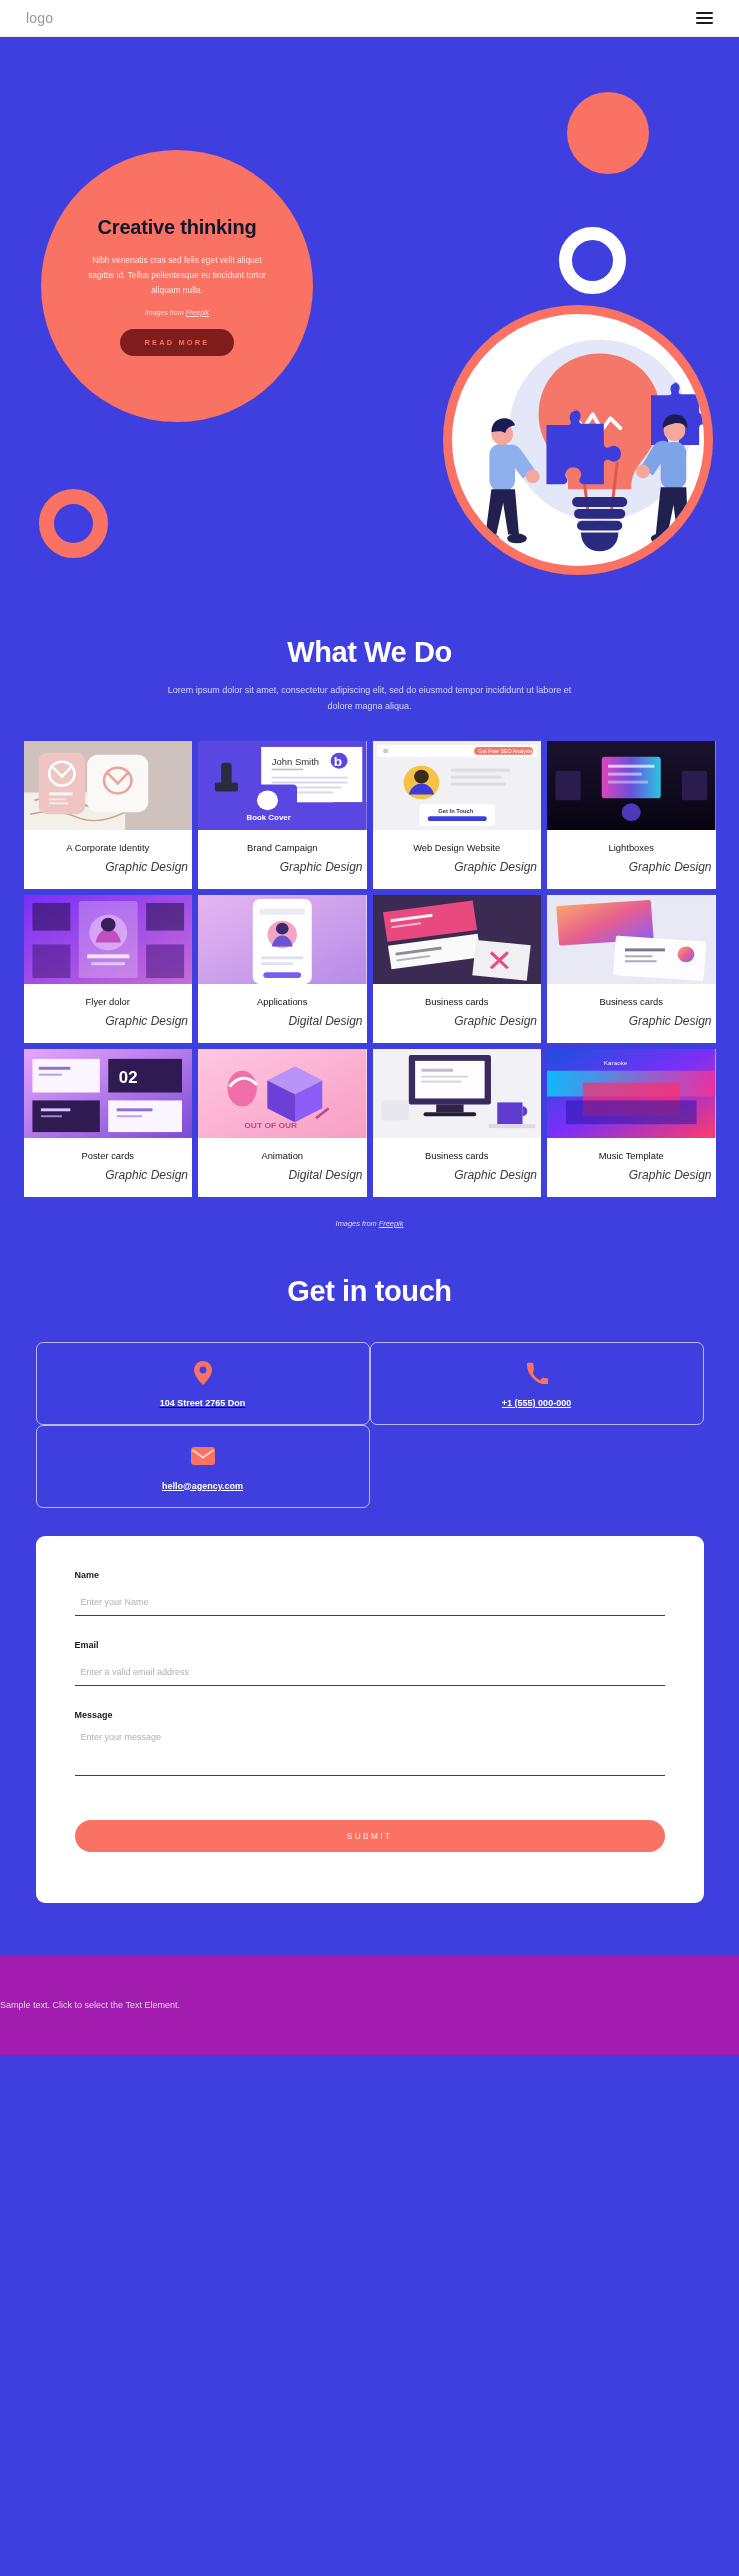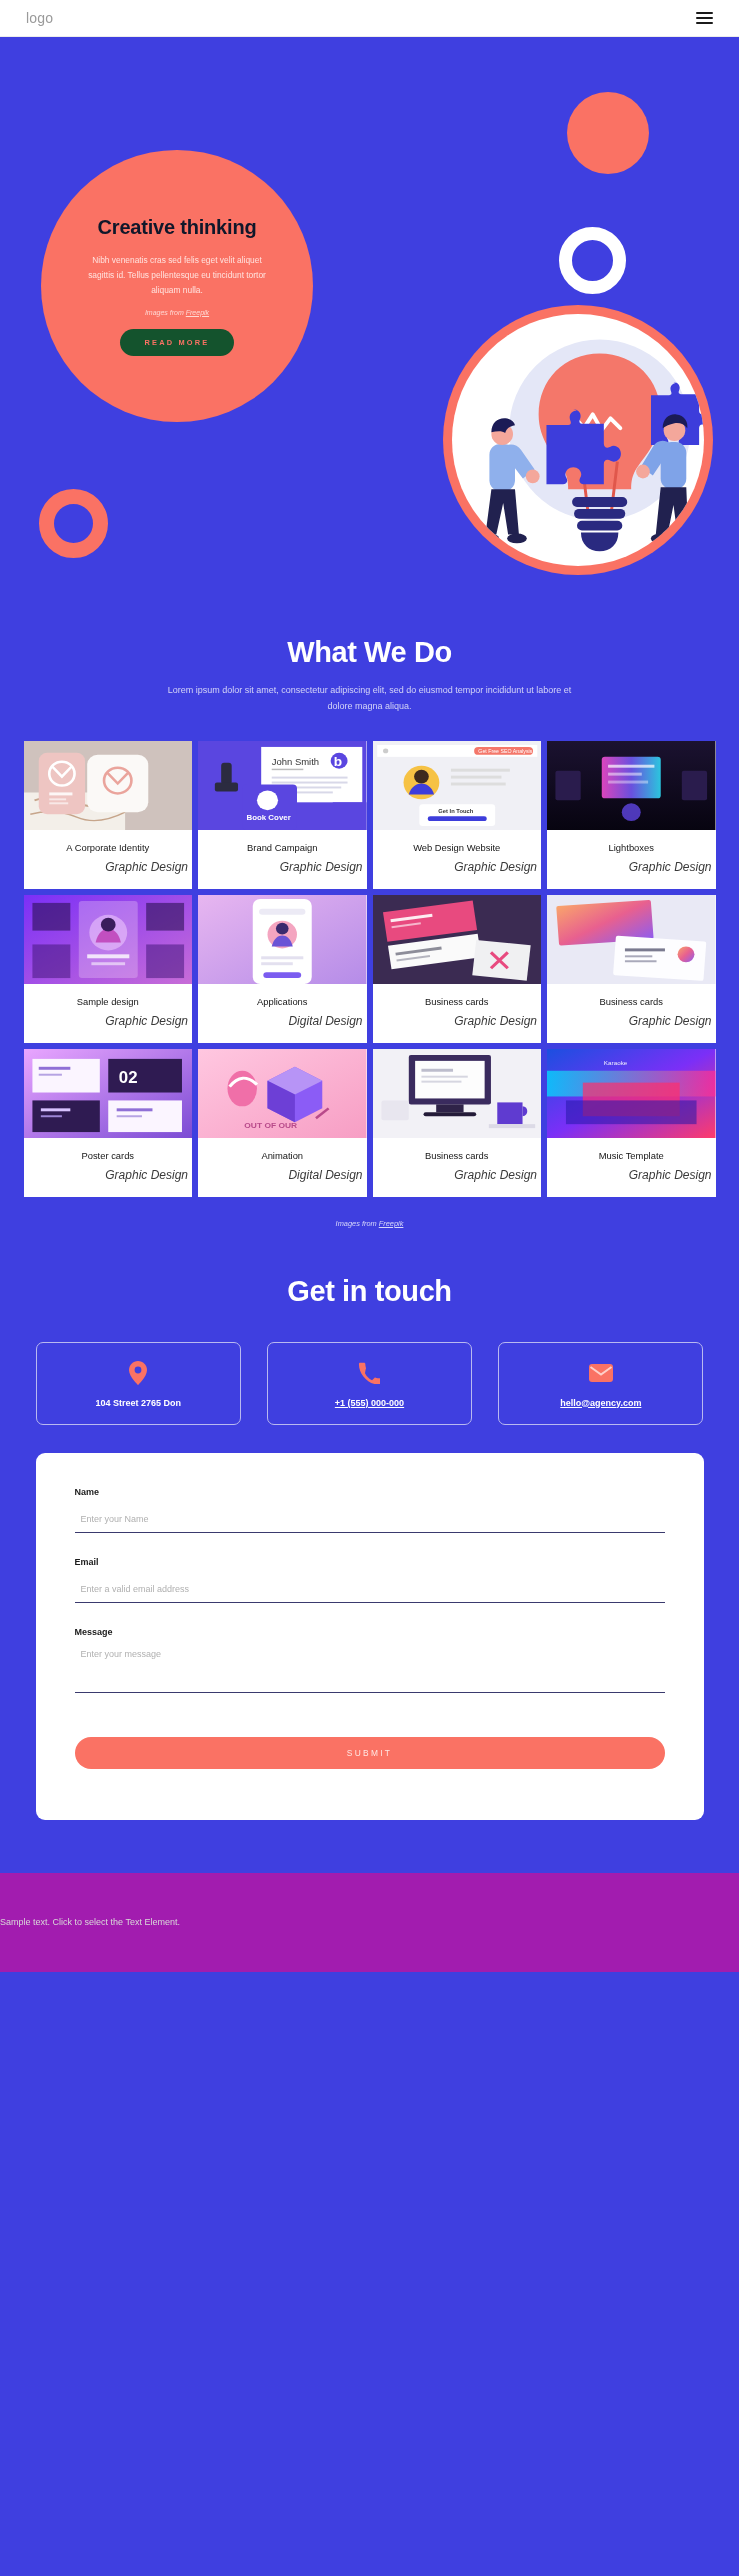--- a/index.html
+++ b/index.html
@@ -32,21 +32,21 @@
     position:absolute;left:41px;top:113px;width:272px;height:272px;
     background:#fa7264;border-radius:50%;z-index:3;
     display:flex;flex-direction:column;align-items:center;justify-content:center;
     text-align:center;padding:0 30px;
   }
   .hero-title{font-size:20px;font-weight:700;color:#0f172a;letter-spacing:-0.2px;margin-bottom:14px;}
   .hero-sub{font-size:8.4px;line-height:1.75;color:#ffe3df;max-width:187px;margin-bottom:11px;}
   .credit{font-size:7px;font-style:italic;color:#ffd8d3;margin-bottom:13px;}
   .credit a{color:#ffd8d3;text-decoration:underline;}
   .read-more{
-    background:#14532d;color:#fa7264;border:none;border-radius:20px;
+    background:#7f1d1d;color:#fa7264;border:none;border-radius:20px;
     padding:9px 25px;font-size:7.4px;font-weight:700;letter-spacing:2.2px;
     font-family:"Liberation Sans",sans-serif;cursor:pointer;
   }
 
   
   .illus-wrap{position:absolute;right:26px;top:268px;width:270px;height:270px;z-index:2;}
   .illus-ring{position:absolute;inset:0;border-radius:50%;background:#fa7264;}
   .illus-inner{position:absolute;inset:9px;border-radius:50%;background:#ffffff;overflow:hidden;}
   .illus-svg{position:absolute;inset:0;width:100%;height:100%;}
 
@@ -66,21 +66,21 @@
   .card-body{padding:12px 4px 15px;text-align:center;}
   .card-title{font-size:9.4px;font-weight:400;color:#151515;}
   .card-cat{font-size:12px;font-style:italic;color:#3a3a3a;margin-top:7px;text-align:right;}
 
   .grid-credit{text-align:center;font-size:7.4px;font-style:italic;color:#d8d8fb;margin-top:22px;}
   .grid-credit a{color:#d8d8fb;text-decoration:underline;}
 
   
   .section-contact{padding:47px 0 0;text-align:center;}
   .contact-cards{
-    width:668px;margin:34px auto 0;display:grid;grid-template-columns:repeat(3,1fr);gap:26px;
+    width:668px;margin:34px auto 0;display:grid;grid-template-columns:repeat(2,1fr);text-decoration:underline;
   }
   .contact-card{
     border:1px solid #b9b9f0;border-radius:7px;padding:18px 8px 16px;
     display:flex;flex-direction:column;align-items:center;gap:13px;cursor:pointer;
   }
   .contact-icon{width:24px;height:24px;display:flex;align-items:center;justify-content:center;}
   .contact-icon svg{display:block;}
   .contact-text{font-size:9px;font-weight:700;color:#fff;}
   .contact-text.ul{text-decoration:underline;}
 
@@ -315,21 +315,21 @@
           <circle cx="80" cy="38" r="18" fill="#f6d3ff" opacity=".5"></circle>
           <path d="M68 48c2-10 8-14 12-14s10 4 12 14z" fill="#c24fc0"></path>
           <circle cx="80" cy="30" r="7" fill="#3a1d5c"></circle>
           <rect x="60" y="60" width="40" height="4" fill="#fff" opacity=".8"></rect>
           <rect x="64" y="68" width="32" height="3" fill="#fff" opacity=".55"></rect>
           <rect x="8" y="50" width="36" height="34" fill="#46177d" opacity=".55"></rect>
           <rect x="116" y="50" width="36" height="34" fill="#46177d" opacity=".55"></rect>
         </svg>
       </div>
       <div class="card-body">
-        <div class="card-title">Sample design</div>
+        <div class="card-title">Flyer dolor</div>
         <div class="card-cat">Graphic Design</div>
       </div>
     </div>
 
     <div class="card">
       <div class="thumb">
         <svg viewBox="0 0 160 90" preserveAspectRatio="none">
           <defs>
               <linearGradient id="ap" x1="0" y1="0" x2="1" y2="1">
             <stop offset="0" stop-color="#e7b6f0"></stop>

